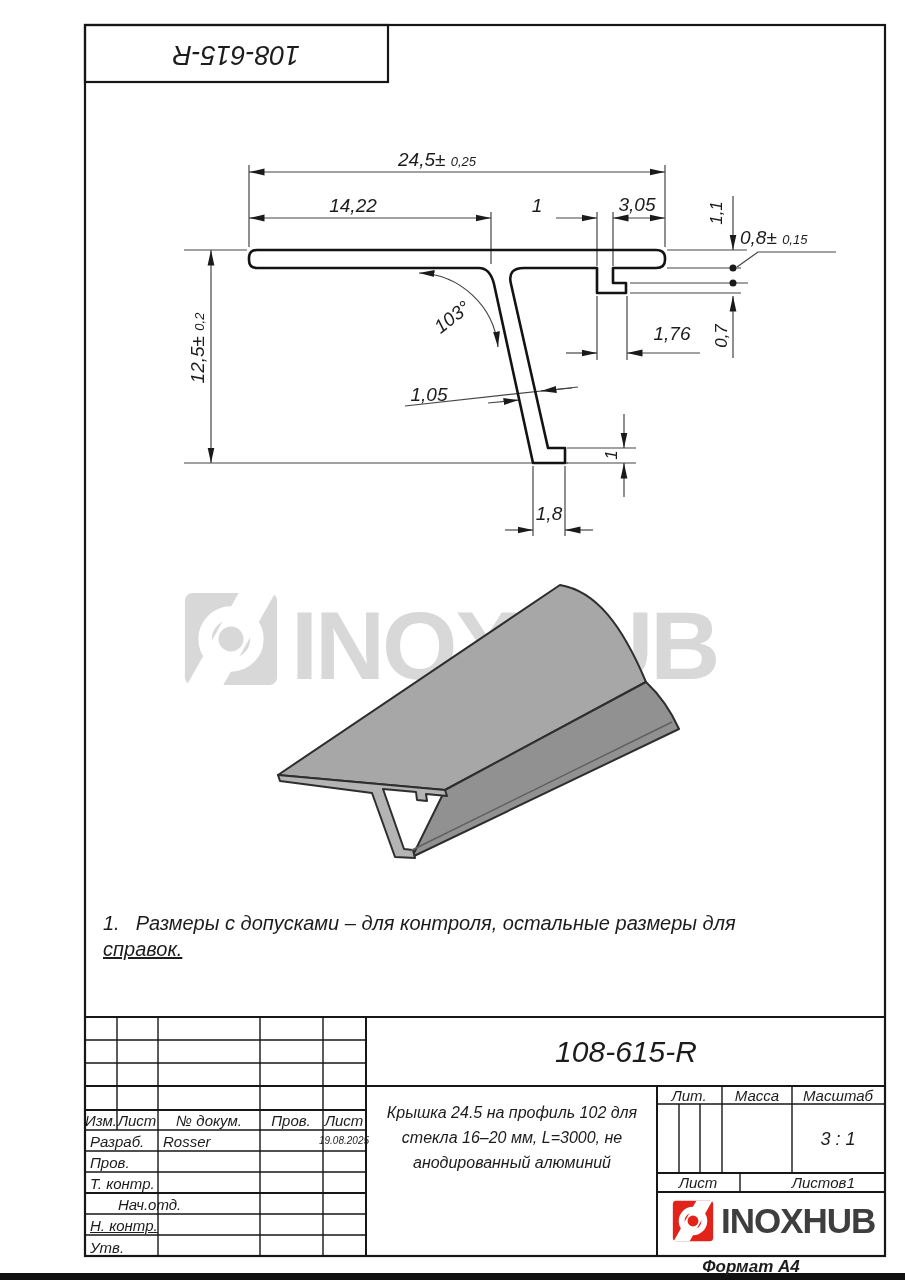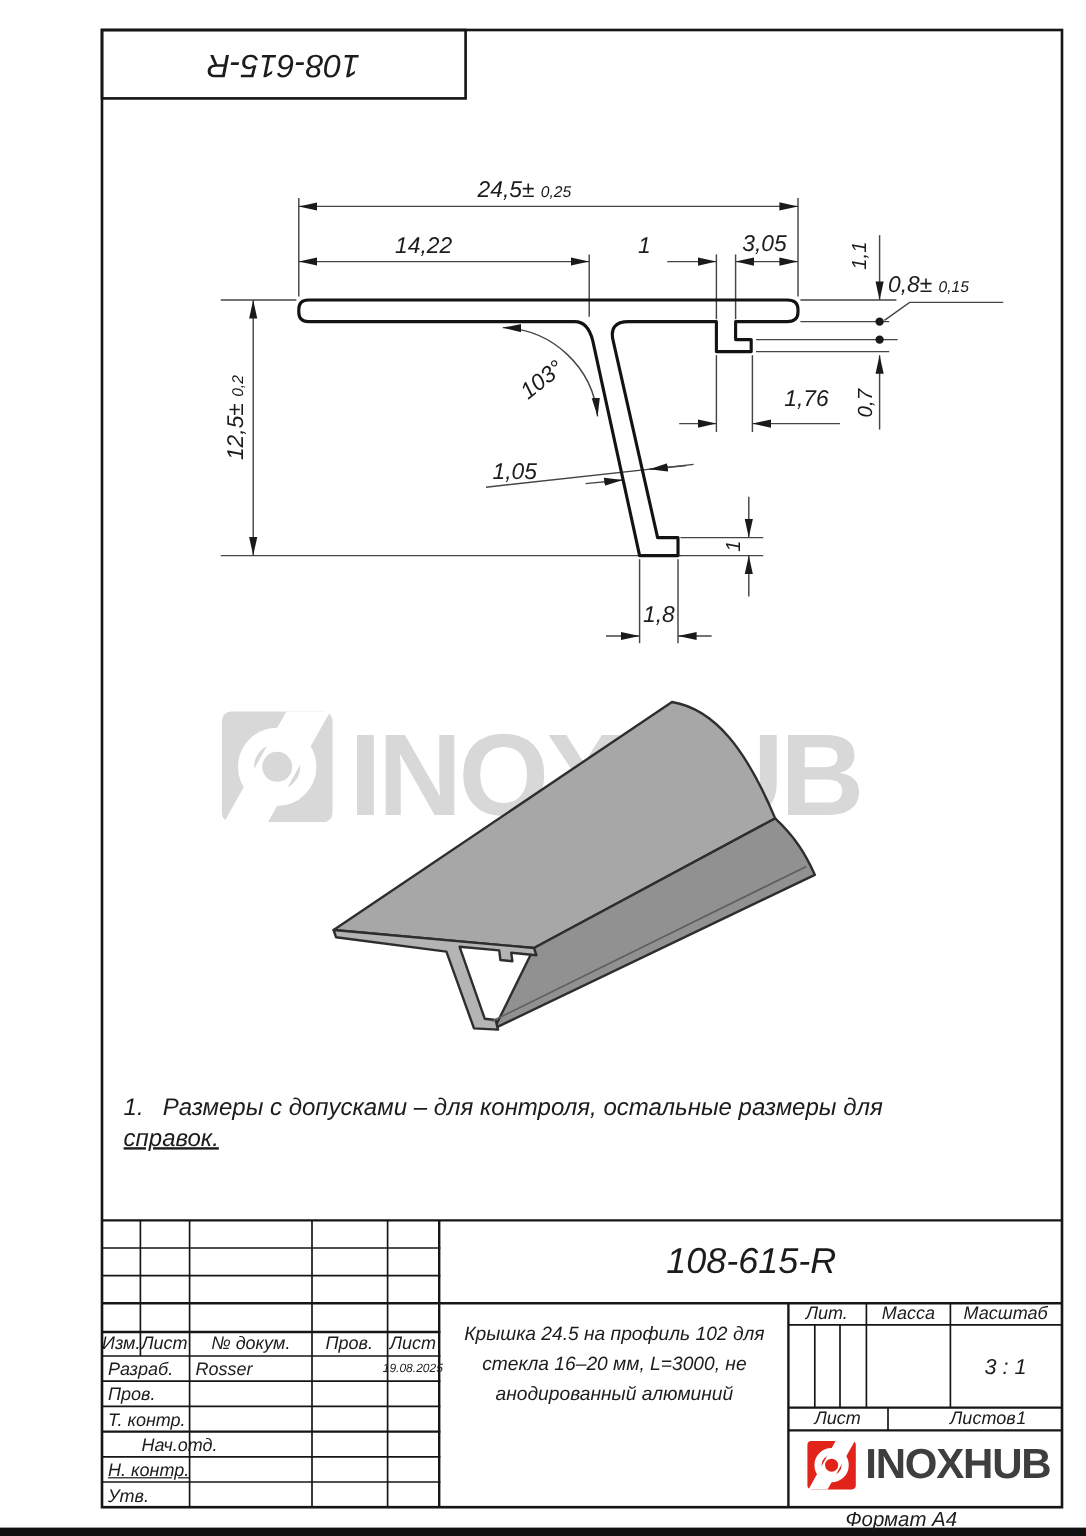--- a/index.html
+++ b/index.html
@@ -182,15 +182,15 @@
     <div style="position:absolute;left:672px;top:1200px;display:flex;align-items:center;gap:7px;">
       <svg width="42" height="42" viewBox="0 0 100 100" style="position:static;">
         <rect x="2" y="2" width="96" height="96" rx="8" fill="#e2231a"></rect>
         <path d="M58,2 L96,2 L42,98 L4,98 Z" fill="#ffffff"></path>
         <circle cx="50" cy="50" r="27" fill="none" stroke="#ffffff" stroke-width="14"></circle>
         <circle cx="50" cy="50" r="13" fill="#e2231a"></circle>
       </svg>
       <span class="brandtext">INOXHUB</span>
     </div>
 
-    <div class="t c" style="left:751px;top:1266px;font-size:17px;">Формат А4</div>
+    <div class="t c" style="left:751px;top:1266px;font-size:17px;font-weight:bold;">Формат А4</div>
   </div>
 </div>
 
 </body></html>

